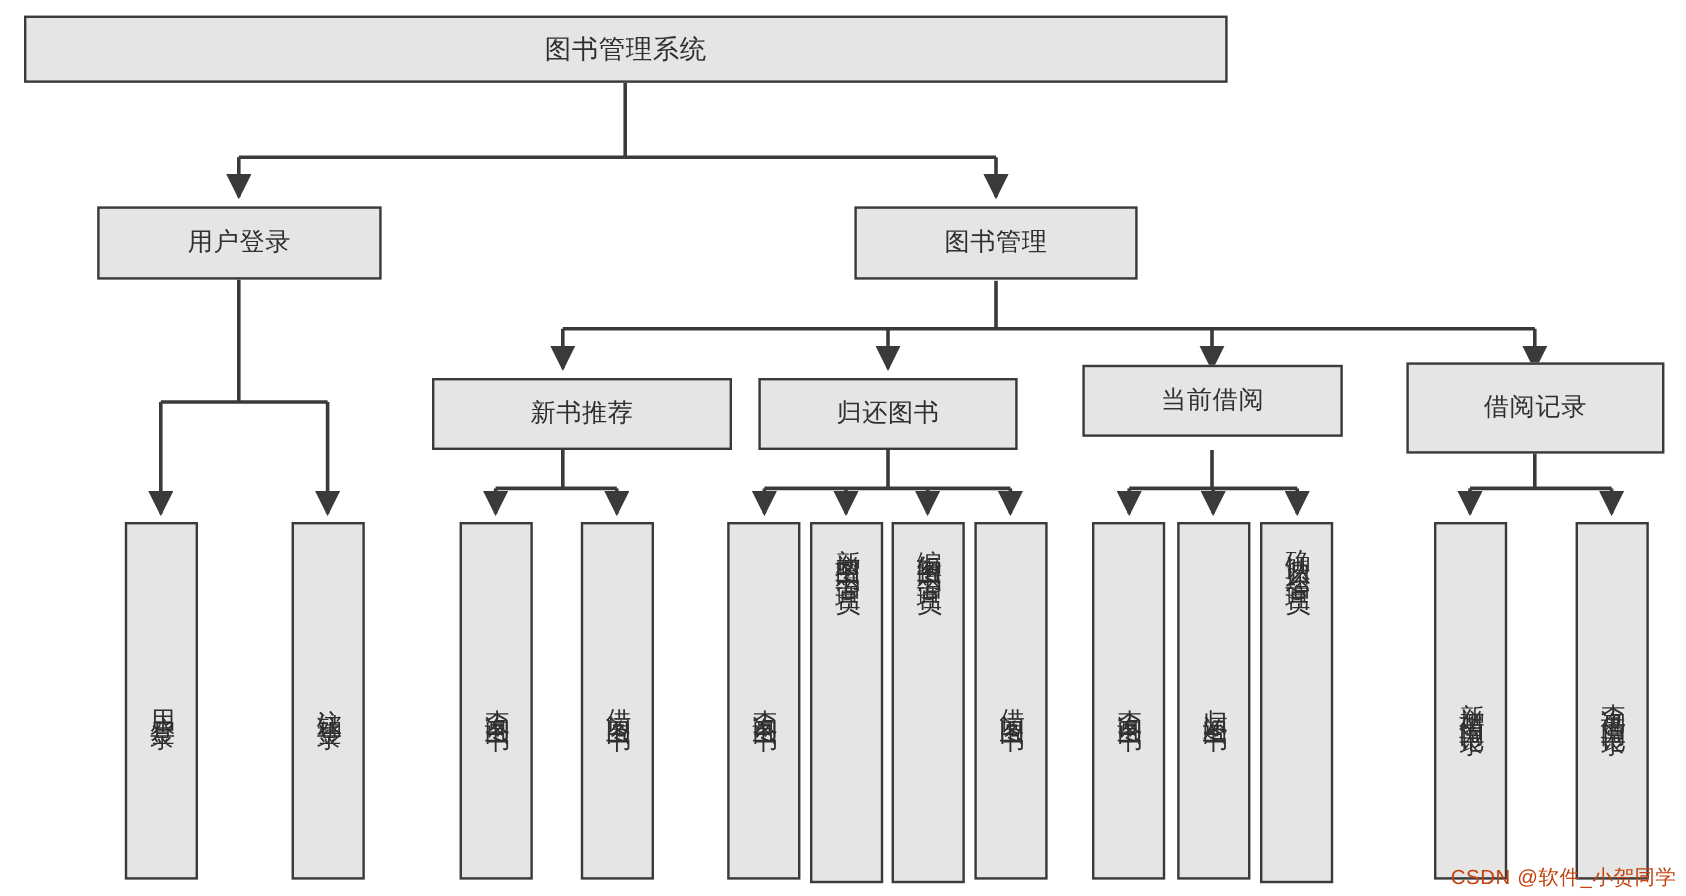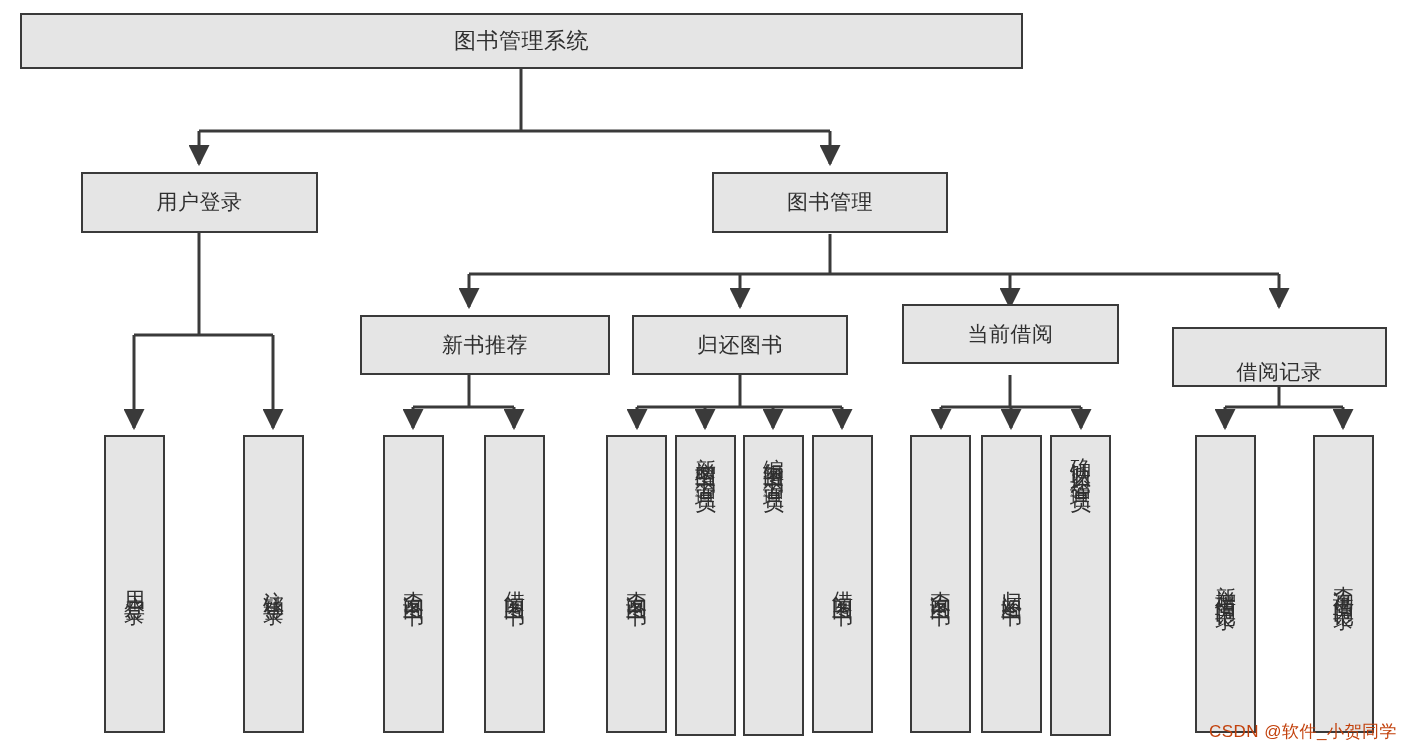--- a/index.html
+++ b/index.html
@@ -151,21 +151,21 @@
 
   <div class="node-box" style="left:360px; top:315px; width:250px; height:60px;">
     <span class="node-label h-label">新书推荐</span>
   </div>
   <div class="node-box" style="left:632px; top:315px; width:216px; height:60px;">
     <span class="node-label h-label">归还图书</span>
   </div>
   <div class="node-box" style="left:902px; top:304px; width:217px; height:60px;">
     <span class="node-label h-label">当前借阅</span>
   </div>
-  <div class="node-box" style="left:1172px; top:327px; width:215px; height:60px;align-items:flex-end;">
+  <div class="node-box" style="left:1172px; top:302px; width:215px; height:76px;">
     <span class="node-label h-label">借阅记录</span>
   </div>
 
   <div class="node-box leaf-box centered" style="left:104px; top:435px; width:61px; height:298px;">
     <span class="node-label v-label">用户登录</span>
   </div>
   <div class="node-box leaf-box centered" style="left:243px; top:435px; width:61px; height:298px;">
     <span class="node-label v-label">注销登录</span>
   </div>
 

